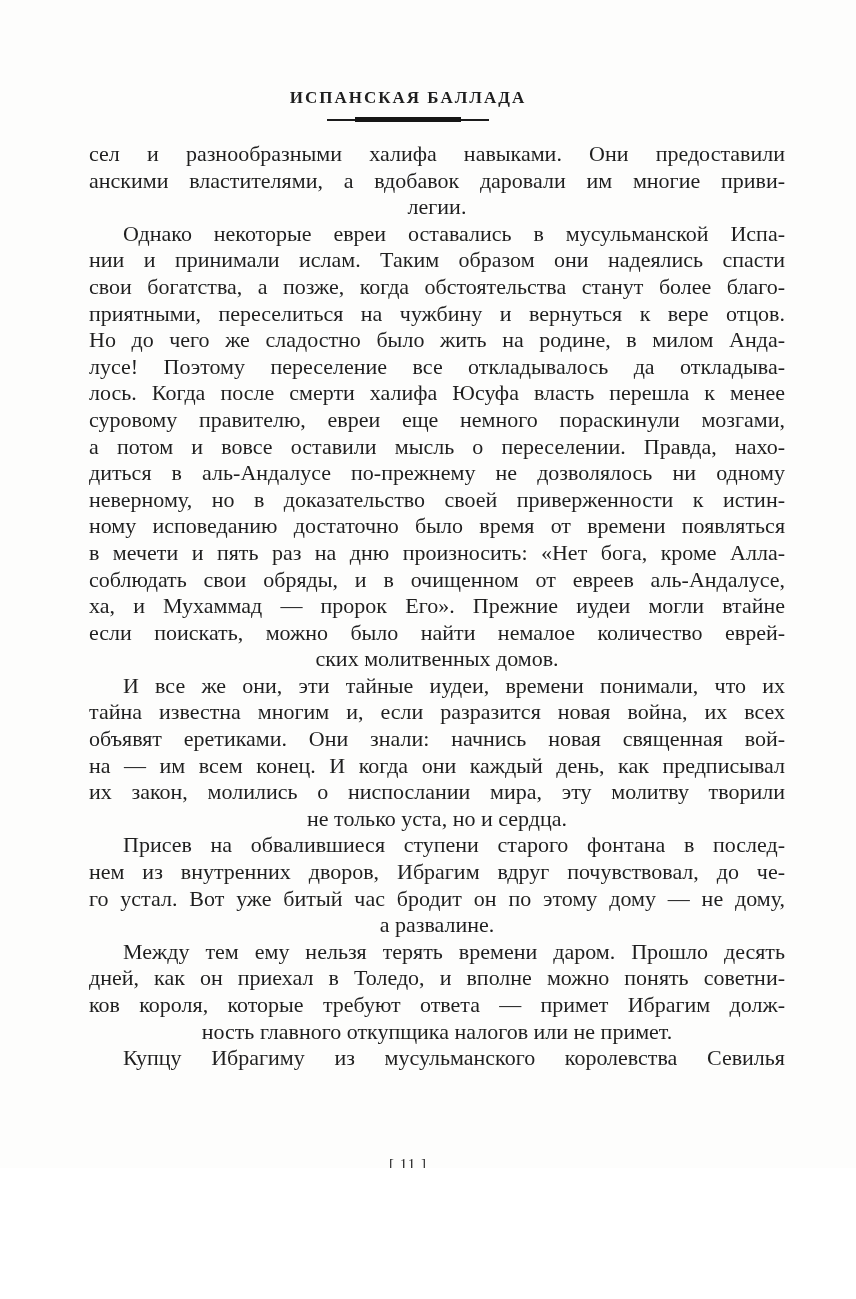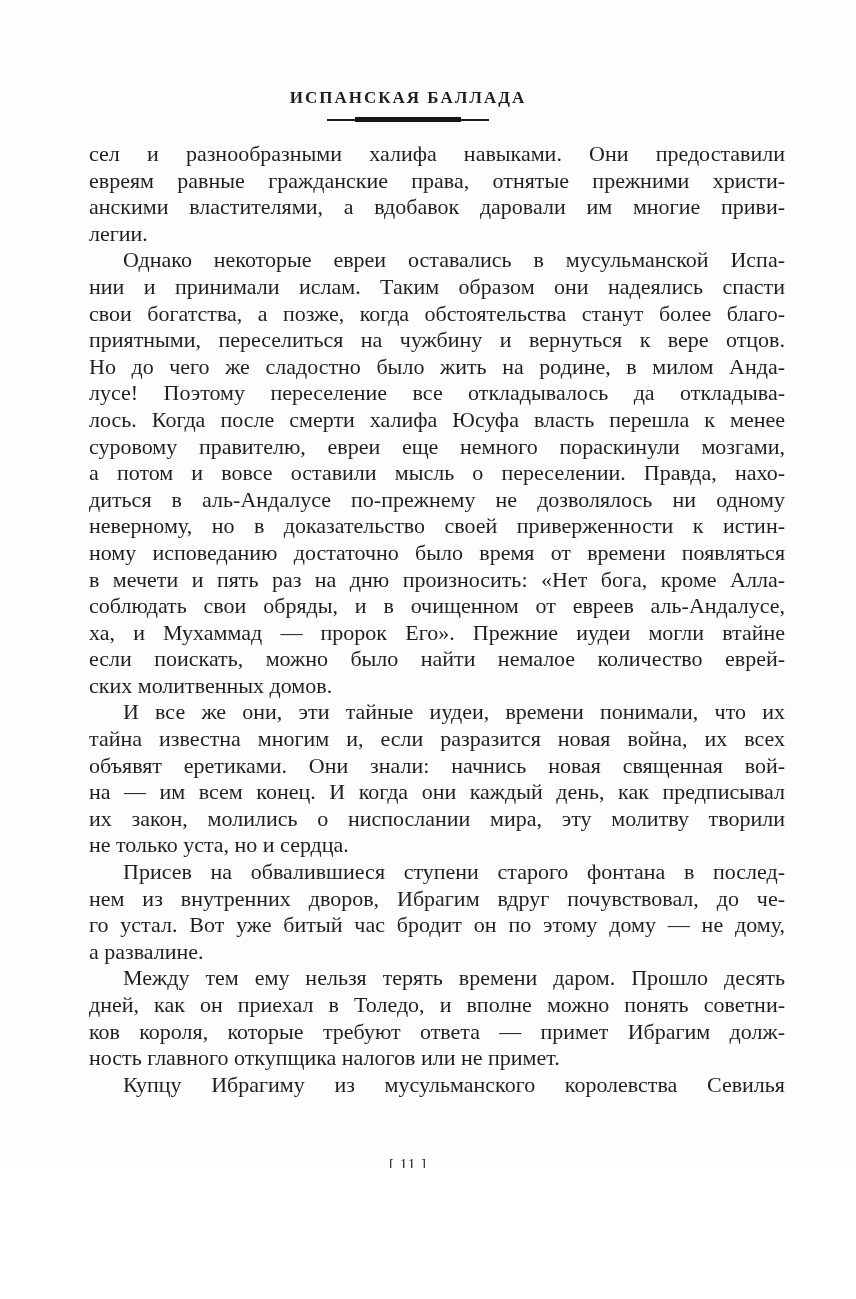--- a/index.html
+++ b/index.html
@@ -59,21 +59,21 @@
   .body-text {
     position: absolute;
     top: 141px;
     left: 89px;
     width: 696px;
     font-size: 22px;
     line-height: 26.6px;
   }
   .paragraph { margin: 0; }
   .paragraph.section-break { }
-  .line { text-align: left; }
+  .line { text-align: center; }
   .line.just {
     text-align: justify;
     text-align-last: justify;
   }
   .line.first-ind { text-indent: 34px; }
   
   .folio-row {
     position: absolute;
     top: 1155px;
     left: 89px;
@@ -101,21 +101,20 @@
     <div class="head-rule">
       <span class="rule-thin"></span>
       <span class="rule-thick"></span>
       <span class="rule-thin"></span>
     </div>
   </div>
 
   <div class="body-text">
       <div class="paragraph">
         <div class="line just">сел и разнообразными халифа навыками. Они предоставили</div>
-        <div class="line just">евреям равные гражданские права, отнятые прежними христи-</div>
         <div class="line just">анскими властителями, а вдобавок даровали им многие приви-</div>
         <div class="line">легии.</div>
       </div>
       <div class="paragraph">
         <div class="line just first-ind">Однако некоторые евреи оставались в мусульманской Испа-</div>
         <div class="line just">нии и принимали ислам. Таким образом они надеялись спасти</div>
         <div class="line just">свои богатства, а позже, когда обстоятельства станут более благо-</div>
         <div class="line just">приятными, переселиться на чужбину и вернуться к вере отцов.</div>
         <div class="line just">Но до чего же сладостно было жить на родине, в милом Анда-</div>
         <div class="line just">лусе! Поэтому переселение все откладывалось да откладыва-</div>

